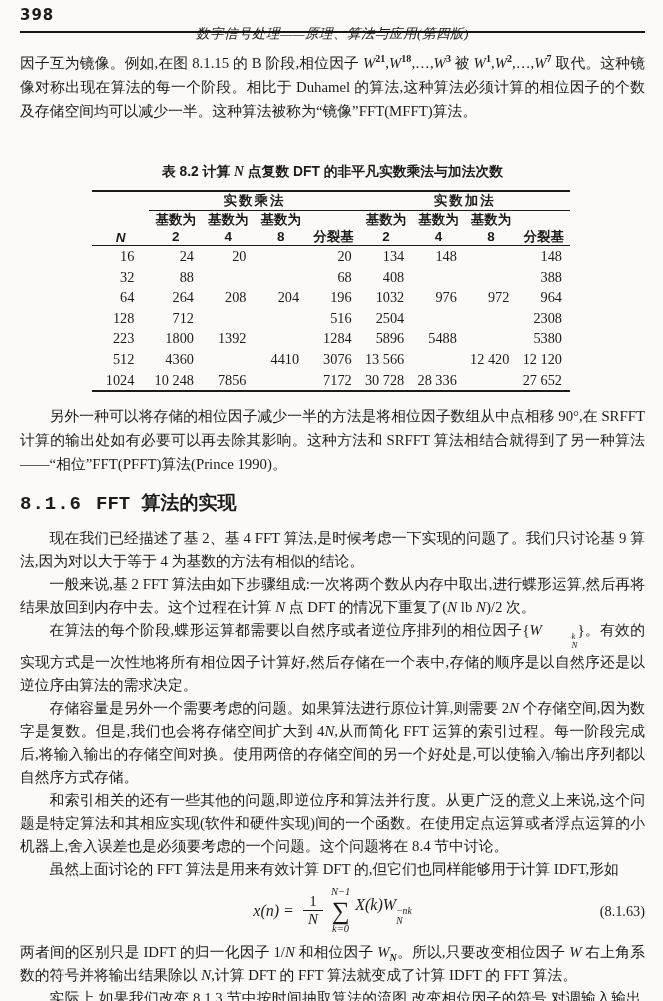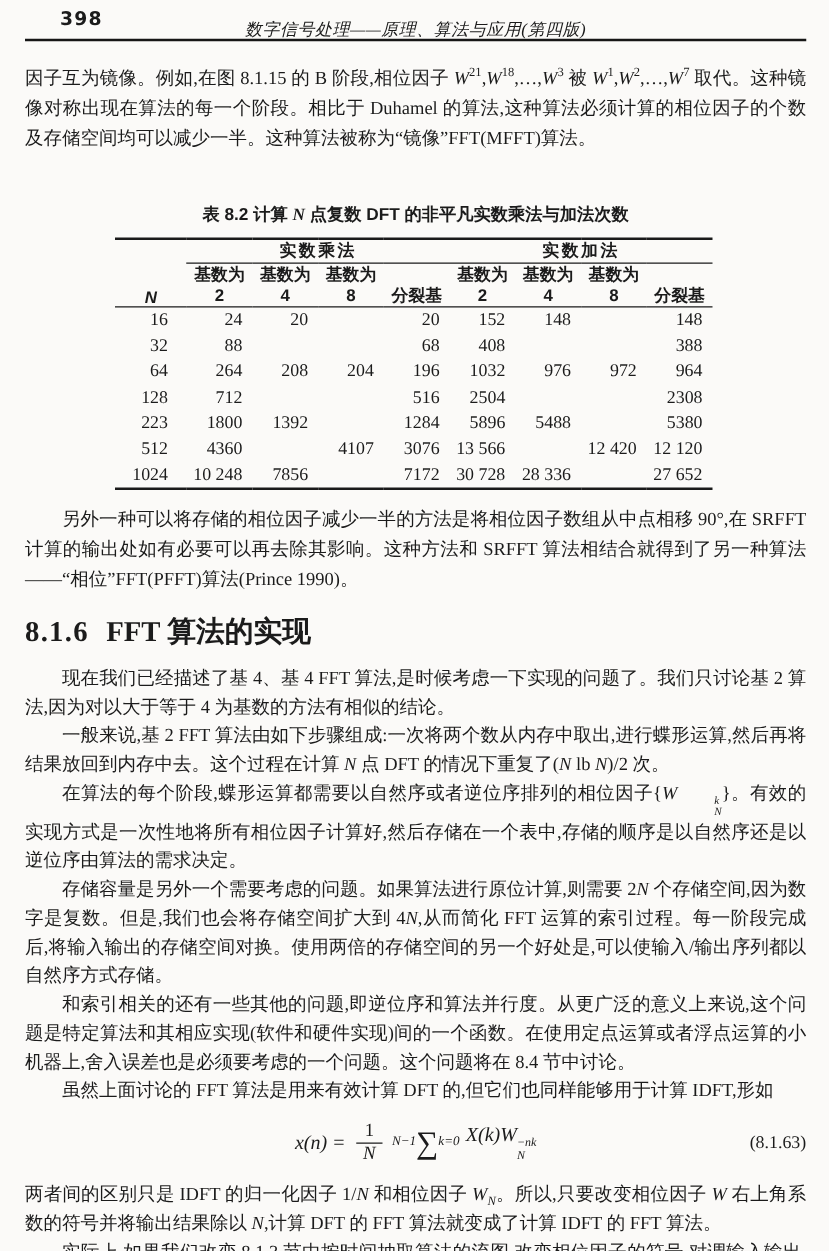--- a/index.html
+++ b/index.html
@@ -3,54 +3,54 @@
 <meta charset="utf-8">
 <style>
   html,body{margin:0;padding:0;}
   body{
     width:663px;height:1001px;box-sizing:border-box;
     padding:6px 18px 0 20px;overflow:hidden;
     background:#fbfaf8;color:#1b1b1b;
     font-family:"Liberation Serif","DejaVu Serif",serif;
   }
   .running-head{position:relative;height:22px;}
-  .page-number{font-family:"DejaVu Sans",sans-serif;font-weight:bold;font-size:15px;letter-spacing:1px;margin-left:28px;}
-  .running-title{position:absolute;left:0;right:0;top:9px;text-align:center;font-size:13.5px;font-style:italic;letter-spacing:0.5px;}
+  .page-number{font-family:"DejaVu Sans",sans-serif;font-weight:bold;font-size:15px;letter-spacing:1px;}
+  .running-title{position:absolute;left:0;right:0;top:19px;text-align:center;font-size:13.5px;font-style:italic;letter-spacing:0.5px;}
   .head-rule{border:0;border-top:2.5px solid #161616;margin:3px 0 18px 0;}
 
   .para{font-size:14.8px;line-height:24px;text-align:justify;margin:0;}
   .para.lh2{line-height:23px;}
   .para.indent{text-indent:2em;}
   .it{font-style:italic;font-family:"Liberation Serif",serif;}
-  sup,sub{font-size:0.68em;line-height:0;}
+  sup,sub{font-size:0.68em;line-height:0;font-weight:bold;}
   sub.it,sup.it{font-style:italic;}
   .ssk{display:inline-flex;flex-direction:column;align-items:flex-start;vertical-align:-0.45em;line-height:1.05;font-size:0.6em;font-style:italic;}
 
   .table-block{margin:10px 0 12px 0;}
   .table-title{text-align:center;font-family:"Liberation Sans","DejaVu Sans",sans-serif;font-weight:bold;font-size:13.8px;margin-bottom:9px;margin-top:40px;}
   table.cmp{width:478px;margin-left:72px;border-collapse:collapse;table-layout:fixed;
     border-top:2px solid #1a1a1a;border-bottom:2px solid #1a1a1a;}
   table.cmp th{font-family:"Liberation Sans","DejaVu Sans",sans-serif;font-weight:bold;font-size:13.5px;padding:0;}
   th.th-n{font-family:"Liberation Serif",serif;font-style:italic;font-weight:normal;font-size:15px;
     vertical-align:bottom;border-bottom:1.2px solid #1a1a1a;padding:0 0 4px 0;text-align:center;}
   th.group{border-bottom:1.2px solid #1a1a1a;padding:4px 0 3px 0;letter-spacing:2px;}
   th.subh{vertical-align:bottom;white-space:pre-line;line-height:17px;padding:4px 0 4px 0;border-bottom:1.2px solid #1a1a1a;margin-left:24px;}
   table.cmp td{font-size:14.3px;text-align:right;padding:1px 8px 1px 0;line-height:18.6px;font-family:"Liberation Serif",serif;}
   table.cmp td.td-n{padding-right:15px;}
   .table-source{font-size:12.3px;margin:7px 0 0 82px;}
 
-  .section-heading{font-family:Liberation Serif, serif;font-weight:bold;font-size:23px;margin:14px 0 11px 0;}
+  .section-heading{font-family:Liberation Mono, monospace;font-weight:bold;font-size:19px;margin:14px 0 11px 0;}
   .section-heading .sec-no{margin-right:14px;letter-spacing:1px;}
 
   .formula-row{position:relative;display:flex;align-items:center;justify-content:center;height:56px;margin:2px 0 2px 0;font-size:16px;}
   .f-lhs{font-style:italic;margin-right:9px;text-align:right;}
   .frac{display:inline-flex;flex-direction:column;align-items:center;margin-right:8px;font-size:15px;line-height:1.15;}
   .frac-num{padding:0 5px;}
   .frac-den{border-top:1.2px solid #1b1b1b;padding:0 5px;font-style:italic;}
-  .sum{display:inline-flex;flex-direction:row;align-items:center;margin-right:5px;}
+  .sum{display:inline-flex;flex-direction:column;align-items:center;margin-right:5px;}
   .sum-upper,.sum-lower{font-size:10.5px;font-style:italic;line-height:1.2;}
   .sum-sym{font-size:25px;line-height:0.95;}
   .f-rhs{font-style:italic;}
   .eq-num{position:absolute;right:0;top:50%;transform:translateY(-50%);font-size:14.3px;}
 </style>
 </head>
 <body>
 
 <header class="running-head">
   <span class="page-number">398</span>
@@ -97,21 +97,21 @@
         <th class="subh">分裂基</th>
       </tr>
     </thead>
     <tbody>
         <tr>
           <td class="td-n">16</td>
           <td>24</td>
           <td>20</td>
           <td></td>
           <td>20</td>
-          <td>152</td>
+          <td>134</td>
           <td>148</td>
           <td></td>
           <td>148</td>
         </tr>
         <tr>
           <td class="td-n">32</td>
           <td>88</td>
           <td></td>
           <td></td>
           <td>68</td>
@@ -150,21 +150,21 @@
           <td>1284</td>
           <td>5896</td>
           <td>5488</td>
           <td></td>
           <td>5380</td>
         </tr>
         <tr>
           <td class="td-n">512</td>
           <td>4360</td>
           <td></td>
-          <td>4107</td>
+          <td>4410</td>
           <td>3076</td>
           <td>13 566</td>
           <td></td>
           <td>12 420</td>
           <td>12 120</td>
         </tr>
         <tr>
           <td class="td-n">1024</td>
           <td>10 248</td>
           <td>7856</td>
@@ -178,21 +178,21 @@
       </tbody>
   </table>
 </div>
 
 <p class="para indent">另外一种可以将存储的相位因子减少一半的方法是将相位因子数组从中点相移 90°,在 SRFFT 计算的输出处如有必要可以再去除其影响。这种方法和 SRFFT 算法相结合就得到了另一种算法——“相位”FFT(PFFT)算法(Prince 1990)。</p>
 
 <h2 class="section-heading">
   <span class="sec-no">8.1.6</span><span>FFT 算法的实现</span>
 </h2>
 
-<p class="para lh2 indent">现在我们已经描述了基 4、基 4 FFT 算法,是时候考虑一下实现的问题了。我们只讨论基 2 算法,因为对以大于等于 4 为基数的方法有相似的结论。</p>
+<p class="para lh2 indent">现在我们已经描述了基 2、基 4 FFT 算法,是时候考虑一下实现的问题了。我们只讨论基 9 算法,因为对以大于等于 4 为基数的方法有相似的结论。</p>
 <p class="para lh2 indent">一般来说,基 2 FFT 算法由如下步骤组成:一次将两个数从内存中取出,进行蝶形运算,然后再将结果放回到内存中去。这个过程在计算 <span class="it">N</span> 点 DFT 的情况下重复了(<span class="it">N</span> lb <span class="it">N</span>)/2 次。</p>
 <p class="para lh2 indent">在算法的每个阶段,蝶形运算都需要以自然序或者逆位序排列的相位因子{<span class="it">W</span><span class="ssk">
       <span>k</span>
       <span>N</span>
     </span>}。有效的实现方式是一次性地将所有相位因子计算好,然后存储在一个表中,存储的顺序是以自然序还是以逆位序由算法的需求决定。</p>
 <p class="para lh2 indent">存储容量是另外一个需要考虑的问题。如果算法进行原位计算,则需要 2<span class="it">N</span> 个存储空间,因为数字是复数。但是,我们也会将存储空间扩大到 4<span class="it">N</span>,从而简化 FFT 运算的索引过程。每一阶段完成后,将输入输出的存储空间对换。使用两倍的存储空间的另一个好处是,可以使输入/输出序列都以自然序方式存储。</p>
 <p class="para lh2 indent">和索引相关的还有一些其他的问题,即逆位序和算法并行度。从更广泛的意义上来说,这个问题是特定算法和其相应实现(软件和硬件实现)间的一个函数。在使用定点运算或者浮点运算的小机器上,舍入误差也是必须要考虑的一个问题。这个问题将在 8.4 节中讨论。</p>
 <p class="para lh2 indent">虽然上面讨论的 FFT 算法是用来有效计算 DFT 的,但它们也同样能够用于计算 IDFT,形如</p>
 
 <div class="formula-row">

